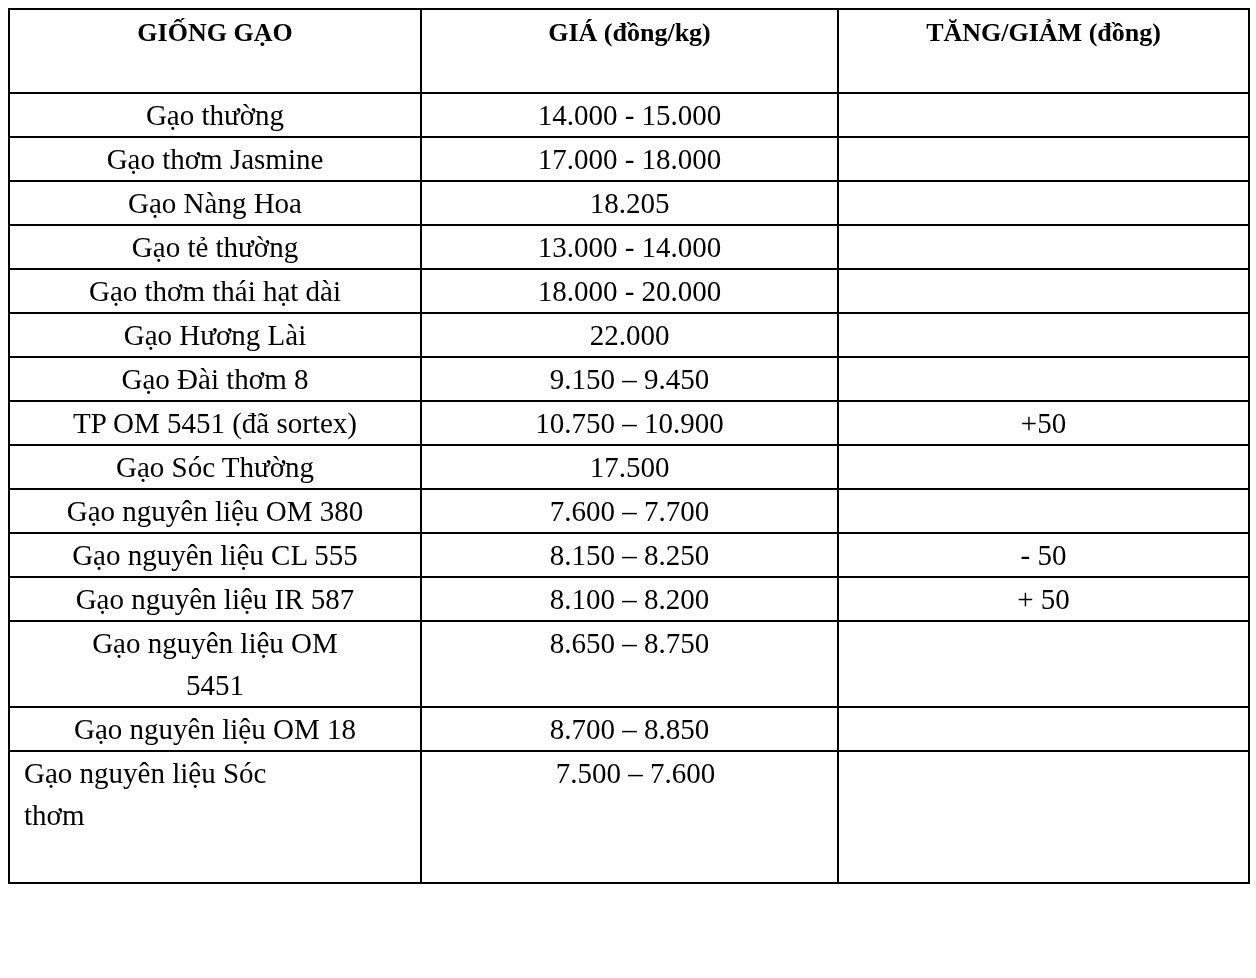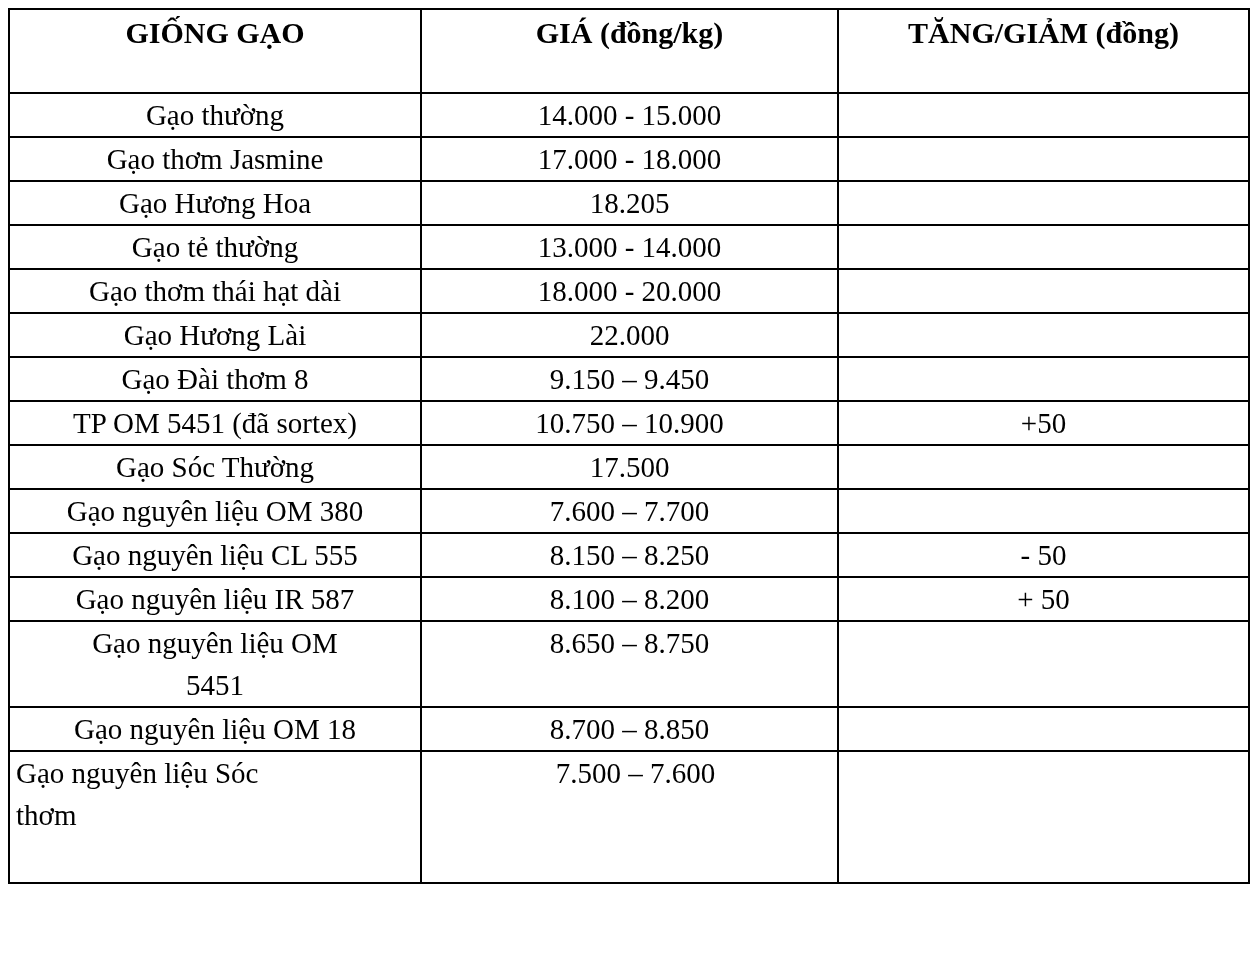--- a/index.html
+++ b/index.html
@@ -30,35 +30,35 @@
     vertical-align: top;
     text-align: center;
     white-space: pre-line;
     overflow: hidden;
     padding: 0 4px;
     font-size: 29px;
     line-height: 42px;
   }
   table.price-table th {
     height: 82px;
-    font-size: 30px;
+    font-size: 26px;
     font-weight: bold;
     line-height: 46px;
   }
   table.price-table td {
     height: 40px; 
   }
   
   table.price-table tr.row-last td {
     height: 130px;
     padding-left: 16px;
   }
   table.price-table tr.row-last td.cell-name {
     text-align: left;
-    padding-left: 6px;
+    padding-left: 14px;
   }
 </style>
 </head>
 <body>
 
 <div class="page">
   <table class="price-table">
     <colgroup>
       <col class="c1">
       <col class="c2">
@@ -76,21 +76,21 @@
           <td class="cell-name">Gạo thường</td>
           <td class="cell-price">14.000 - 15.000</td>
           <td class="cell-change"></td>
         </tr>
         <tr>
           <td class="cell-name">Gạo thơm Jasmine</td>
           <td class="cell-price">17.000 - 18.000</td>
           <td class="cell-change"></td>
         </tr>
         <tr>
-          <td class="cell-name">Gạo Hương Hoa</td>
+          <td class="cell-name">Gạo Nàng Hoa</td>
           <td class="cell-price">18.205</td>
           <td class="cell-change"></td>
         </tr>
         <tr>
           <td class="cell-name">Gạo tẻ thường</td>
           <td class="cell-price">13.000 - 14.000</td>
           <td class="cell-change"></td>
         </tr>
         <tr>
           <td class="cell-name">Gạo thơm thái hạt dài</td>

